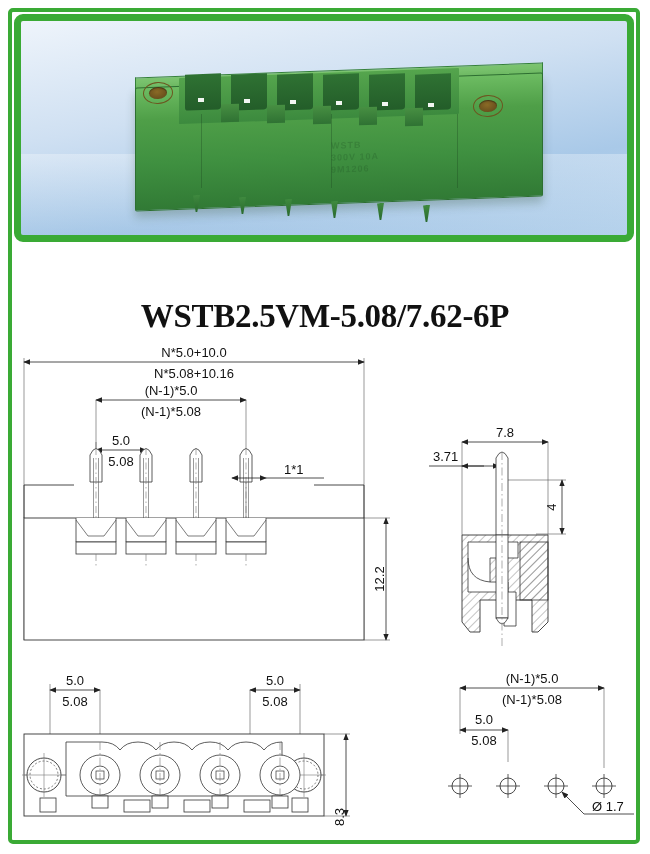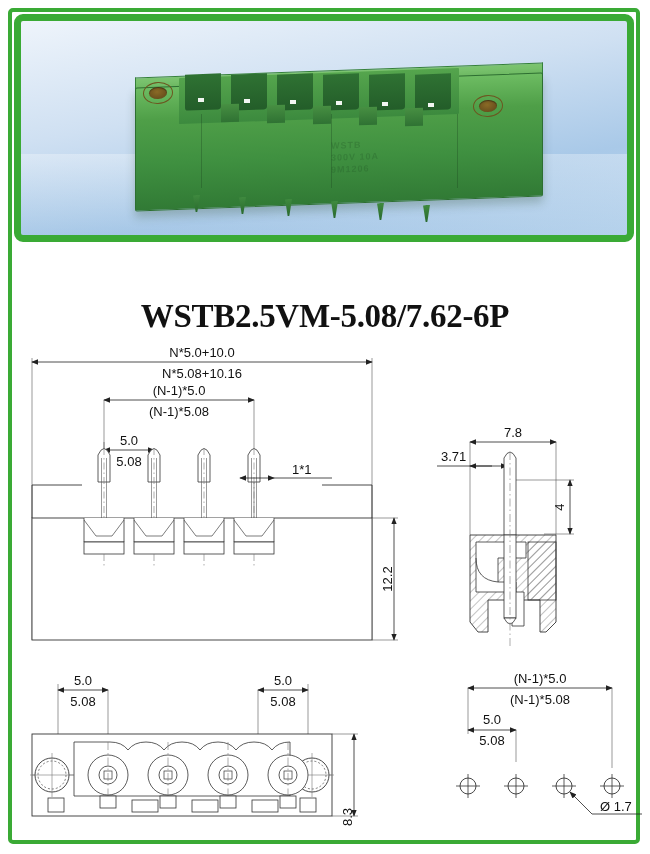--- a/index.html
+++ b/index.html
@@ -89,21 +89,21 @@
   }
 
   
   #title{
     position:absolute;left:0;right:0;top:262px;text-align:center;
     font-family:"Liberation Serif",serif;
     font-size:33px;font-weight:bold;letter-spacing:-.3px;color:#111;margin-top:36px;
   }
 
   
-  #drawing{position:absolute;left:22px;top:330px;width:620px;height:505px;}
+  #drawing{position:absolute;left:14px;top:330px;width:620px;height:505px;}
   #drawing svg{display:block;}
   .dimtxt{font-family:"Liberation Sans",sans-serif;font-size:13px;fill:#111;}
 </style>
 </head>
 <body>
 
 <div id="page-frame"></div>
 
 <div id="photo-panel">
   <div class="horizon"></div>

